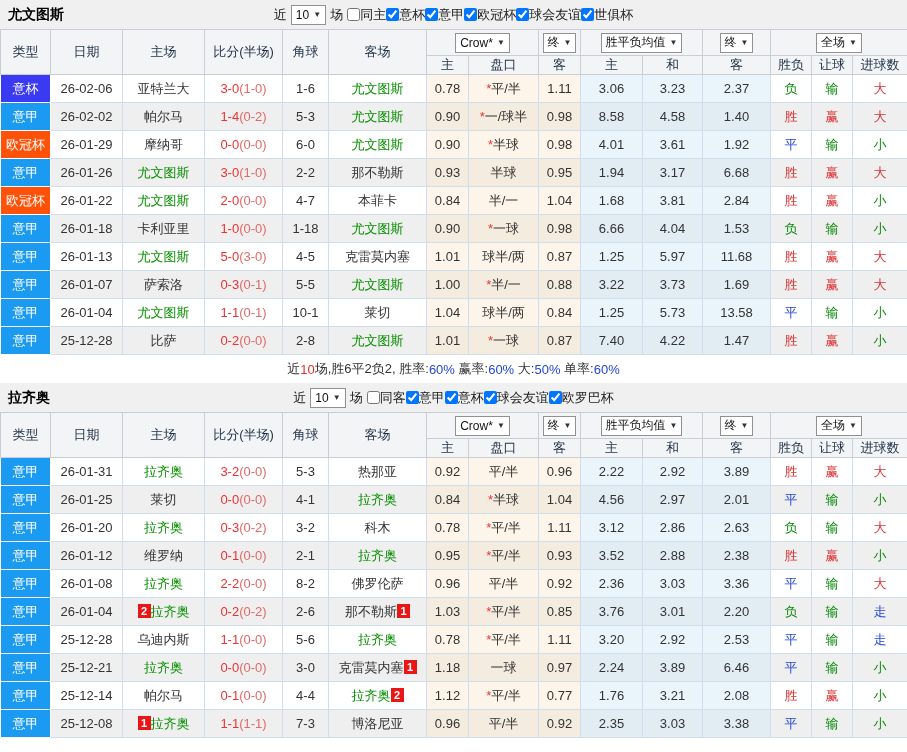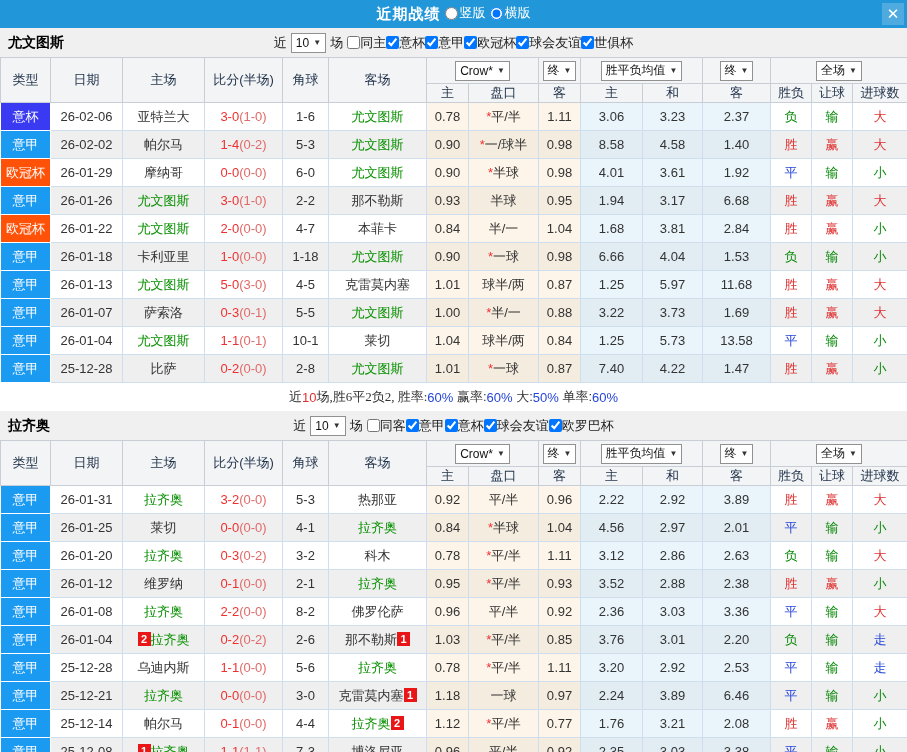--- a/index.html
+++ b/index.html
@@ -51,31 +51,20 @@
   .badge { display:inline-block; background:#e81616; color:#fff; font-size:11px;
     font-weight:bold; min-width:13px; height:14px; line-height:14px; padding:0 1px;
     vertical-align:1px; }
   .summary { height:28px; display:flex; align-items:center; justify-content:center;
     font-size:13px; }
 </style>
 </head>
 <body>
 
 <div class="window">
-  <div class="titlebar">
-    <span class="title">近期战绩</span>
-    <span id="layout-radios"><label>
-          <input type="radio" name="layout" style="">
-          <span>竖版</span>
-        </label><label>
-          <input type="radio" name="layout" checked="" style="">
-          <span>横版</span>
-        </label></span>
-    <div class="close-btn">✕</div>
-  </div>
   <div id="sections">
       <div class="section">
         <div class="filter-row">
           <span class="team-name">尤文图斯</span>
           <div class="filter-controls">
             <span>近</span>
             <span class="gap"></span>
             <span class="select">
               <span>10</span>
               <span class="arrow">▼</span>
@@ -337,21 +326,21 @@
               <td class="col-avg">1.47</td>
               <td style="color: rgb(224, 48, 48);">胜</td>
               <td style="color: rgb(224, 48, 48);">赢</td>
               <td style="color: rgb(10, 138, 10);">小</td>
             </tr>
           </tbody>
         </table>
         <div class="summary">
           <span style="color: rgb(51, 51, 51); white-space: pre;">近</span>
           <span style="color: rgb(224, 48, 48); white-space: pre;">10</span>
-          <span style="color: rgb(51, 51, 51); white-space: pre; font-family: Liberation Serif, serif;">场,胜6平2负2, 胜率:</span>
+          <span style="color: rgb(51, 51, 51); white-space: pre;">场,胜6平2负2, 胜率:</span>
           <span style="color: rgb(37, 69, 216); white-space: pre;">60%</span>
           <span style="color: rgb(51, 51, 51); white-space: pre;"> 赢率:</span>
           <span style="color: rgb(37, 69, 216); white-space: pre;">60%</span>
           <span style="color: rgb(51, 51, 51); white-space: pre;"> 大:</span>
           <span style="color: rgb(37, 69, 216); white-space: pre;">50%</span>
           <span style="color: rgb(51, 51, 51); white-space: pre;"> 单率:</span>
           <span style="color: rgb(37, 69, 216); white-space: pre;">60%</span>
         </div>
       </div>
       <div class="section">

